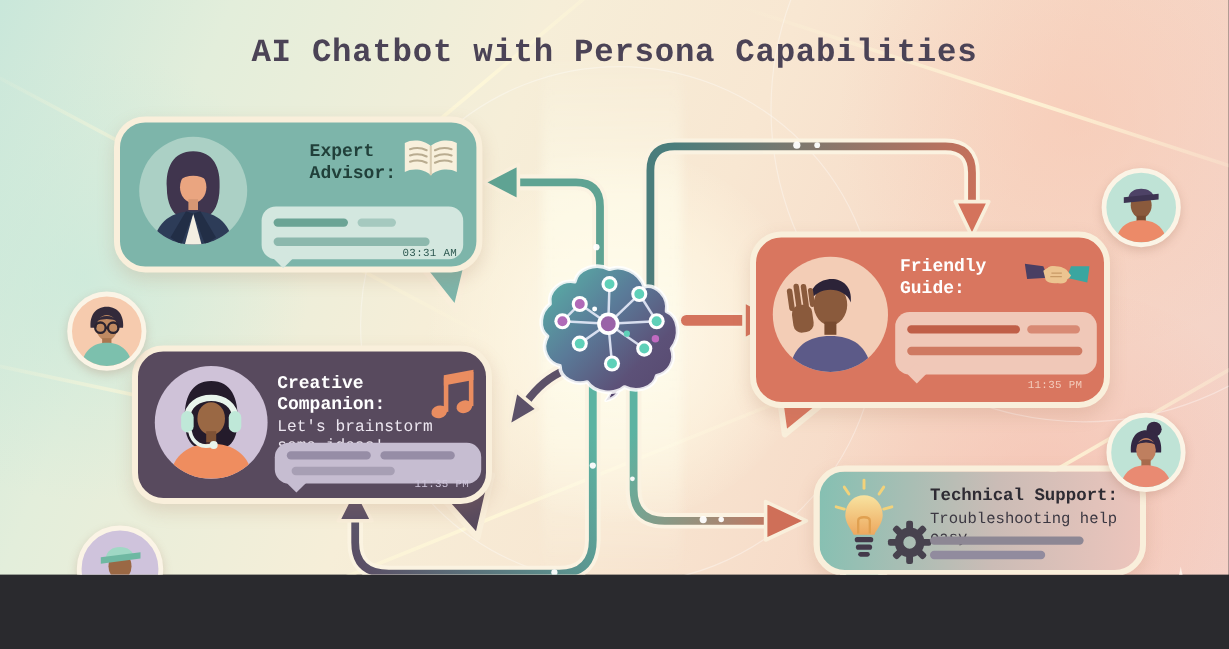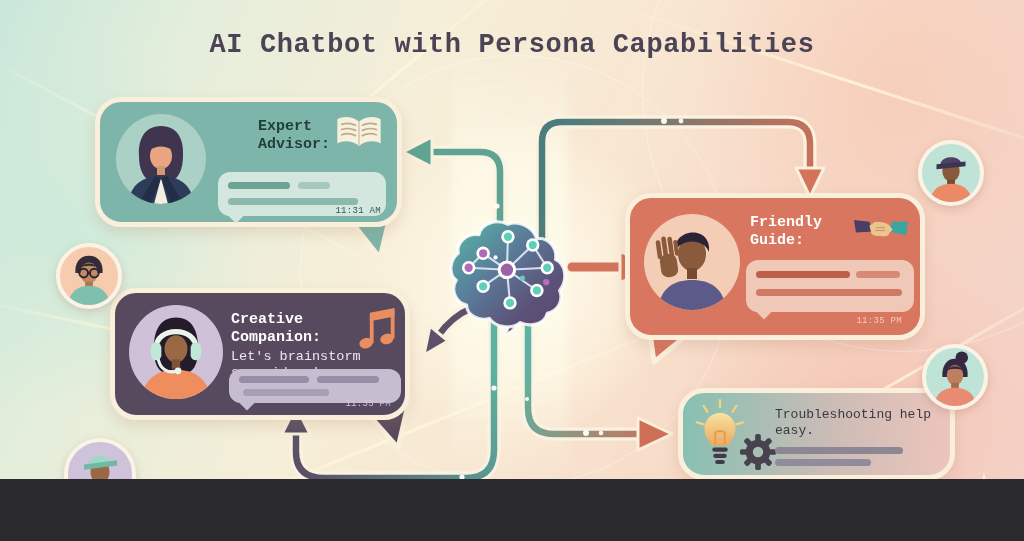--- a/index.html
+++ b/index.html
@@ -165,21 +165,21 @@
           <path d="M50,23 C44,21 38,22 34,24"></path>
       </g>
       <path d="M30,8 L30,36" stroke="#d9ccb1" stroke-width="2"></path>
     </svg>
     <div class="msg-card" style="left:118px;top:70px;width:168px;height:44px;background:#d3e7df;">
       <div class="msg-tail" style="background:#d3e7df;"></div>
       <div class="bar" style="left:10px;top:10px;width:62px;background:#6ba495;"></div>
       <div class="bar" style="left:80px;top:10px;width:32px;background:#a5c9bf;"></div>
       <div class="bar" style="left:10px;top:26px;width:130px;background:#8cb8ad;"></div>
     </div>
-    <div class="timestamp" style="right:16px;bottom:6px;color:#2f5a52;">11:31 AM</div>
+    <div class="timestamp" style="right:16px;bottom:6px;color:#2f5a52;">03:31 AM</div>
   </div>
 
   <div class="bubble bubble-creative">
     <div class="avatar-wrap" style="left:14px;top:12px;width:94px;height:94px;background:#cfc2d8;">
       <svg width="94" height="94" viewBox="0 0 90 90">
         <path d="M45,12 C29,12 23,26 24,44 C24,56 28,62 32,64 L58,64 C62,62 66,56 66,44 C67,26 61,12 45,12 Z" fill="#241b2b"></path>
         <ellipse cx="45" cy="42" rx="11" ry="13" fill="#9a6844"></ellipse>
         <rect x="41" y="52" width="8" height="9" fill="#7f5235"></rect>
         <path d="M12,90 C14,70 28,62 45,62 C62,62 76,70 78,90 Z" fill="#ef8d5f"></path>
         <path d="M26,42 C25,20 65,20 64,42" stroke="#e8f4ec" stroke-width="5" fill="none"></path>
@@ -278,20 +278,21 @@
         <rect x="17" y="1" width="6" height="9" rx="2" transform="rotate(90 20 20)"></rect>
         <rect x="17" y="1" width="6" height="9" rx="2" transform="rotate(135 20 20)"></rect>
         <rect x="17" y="1" width="6" height="9" rx="2" transform="rotate(180 20 20)"></rect>
         <rect x="17" y="1" width="6" height="9" rx="2" transform="rotate(225 20 20)"></rect>
         <rect x="17" y="1" width="6" height="9" rx="2" transform="rotate(270 20 20)"></rect>
         <rect x="17" y="1" width="6" height="9" rx="2" transform="rotate(315 20 20)"></rect>
         <path d="M20,20 m-13,0 a13,13 0 1,0 26,0 a13,13 0 1,0 -26,0 M20,20 m-5.5,0 a5.5,5.5 0 1,1 11,0 a5.5,5.5 0 1,1 -11,0" fill-rule="evenodd"></path>
       </g>
     </svg>
     <div style="position:absolute;left:92px;top:13px;width:172px;">
+      <div class="p-head" style="font-size:14.5px;">Technical Support:</div>
       <div class="p-body" style="font-size:13px;color:#3c3842;">Troubleshooting help easy.</div>
     </div>
     <div class="bar" style="left:92px;top:54px;width:128px;background:#8d8794;"></div>
     <div class="bar" style="left:92px;top:66px;width:96px;background:#918b9e;"></div>
   </div>
 
   <svg style="position:absolute;left:448px;top:216px;z-index:4;" width="124" height="119" viewBox="0 0 120 115">
     <defs>
       <linearGradient id="brainGrad" x1="0" y1="0" x2="1" y2="0.9">
         <stop offset="0" stop-color="#58b8a8"></stop>

